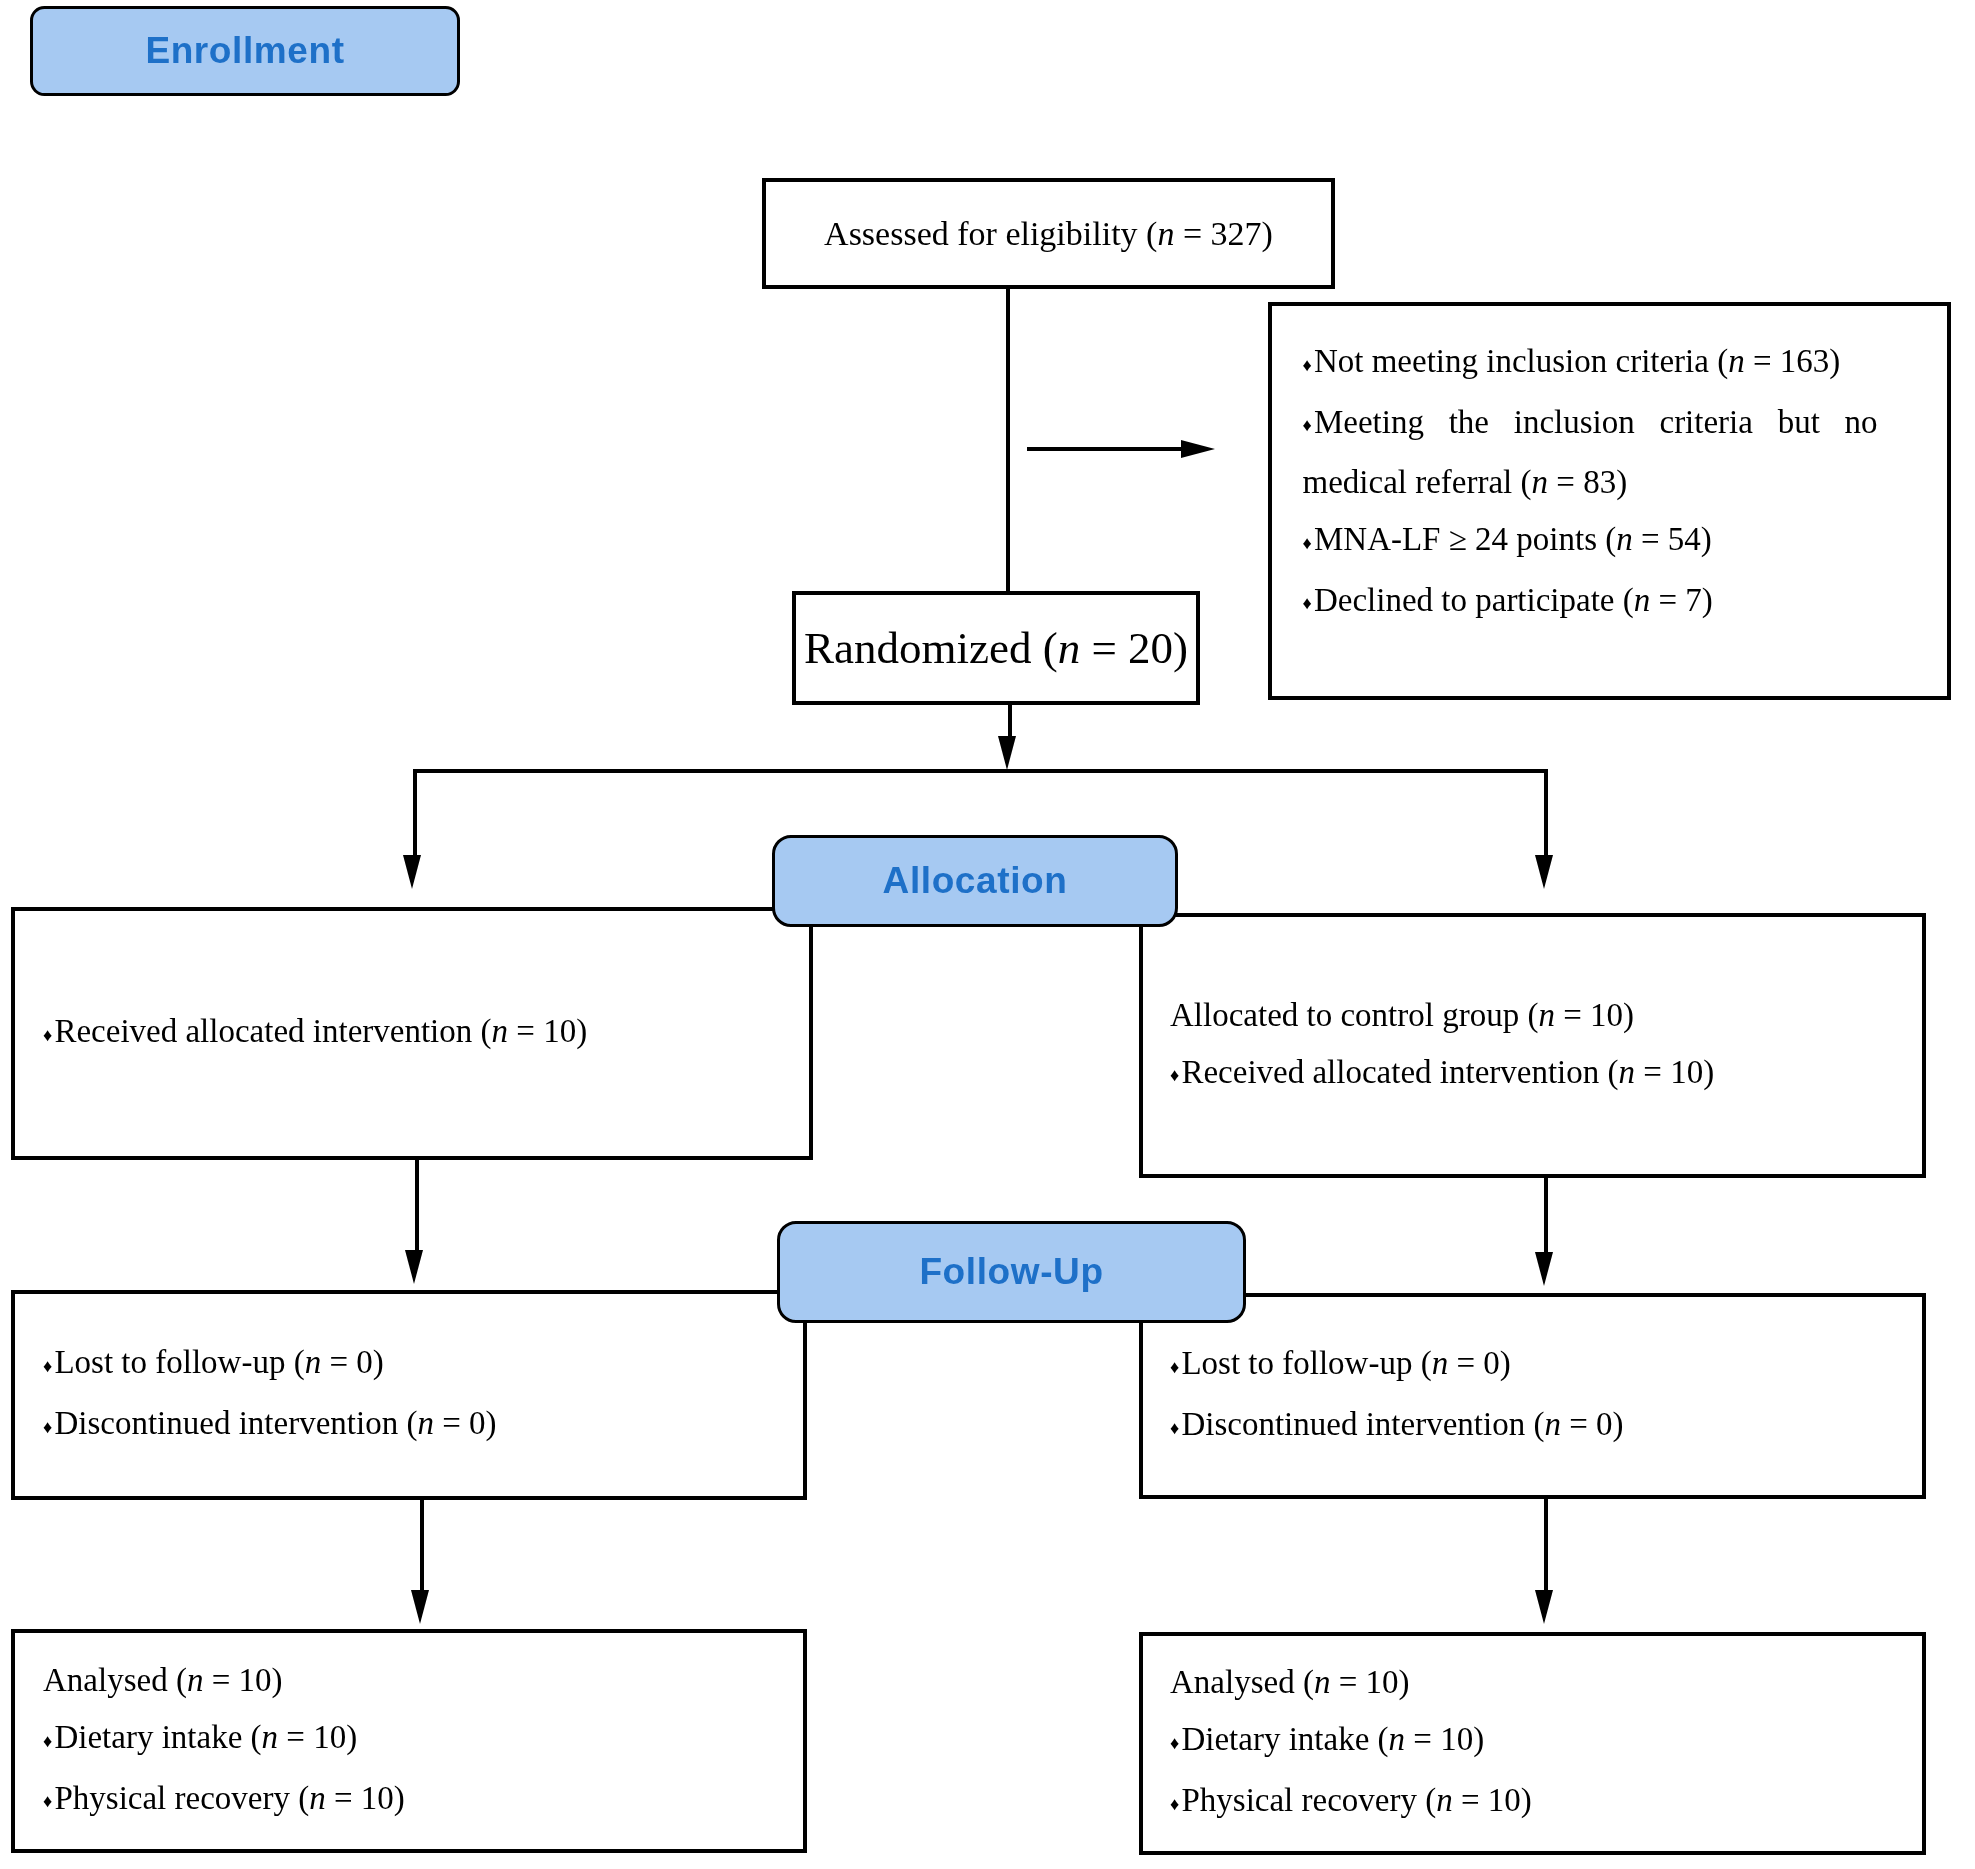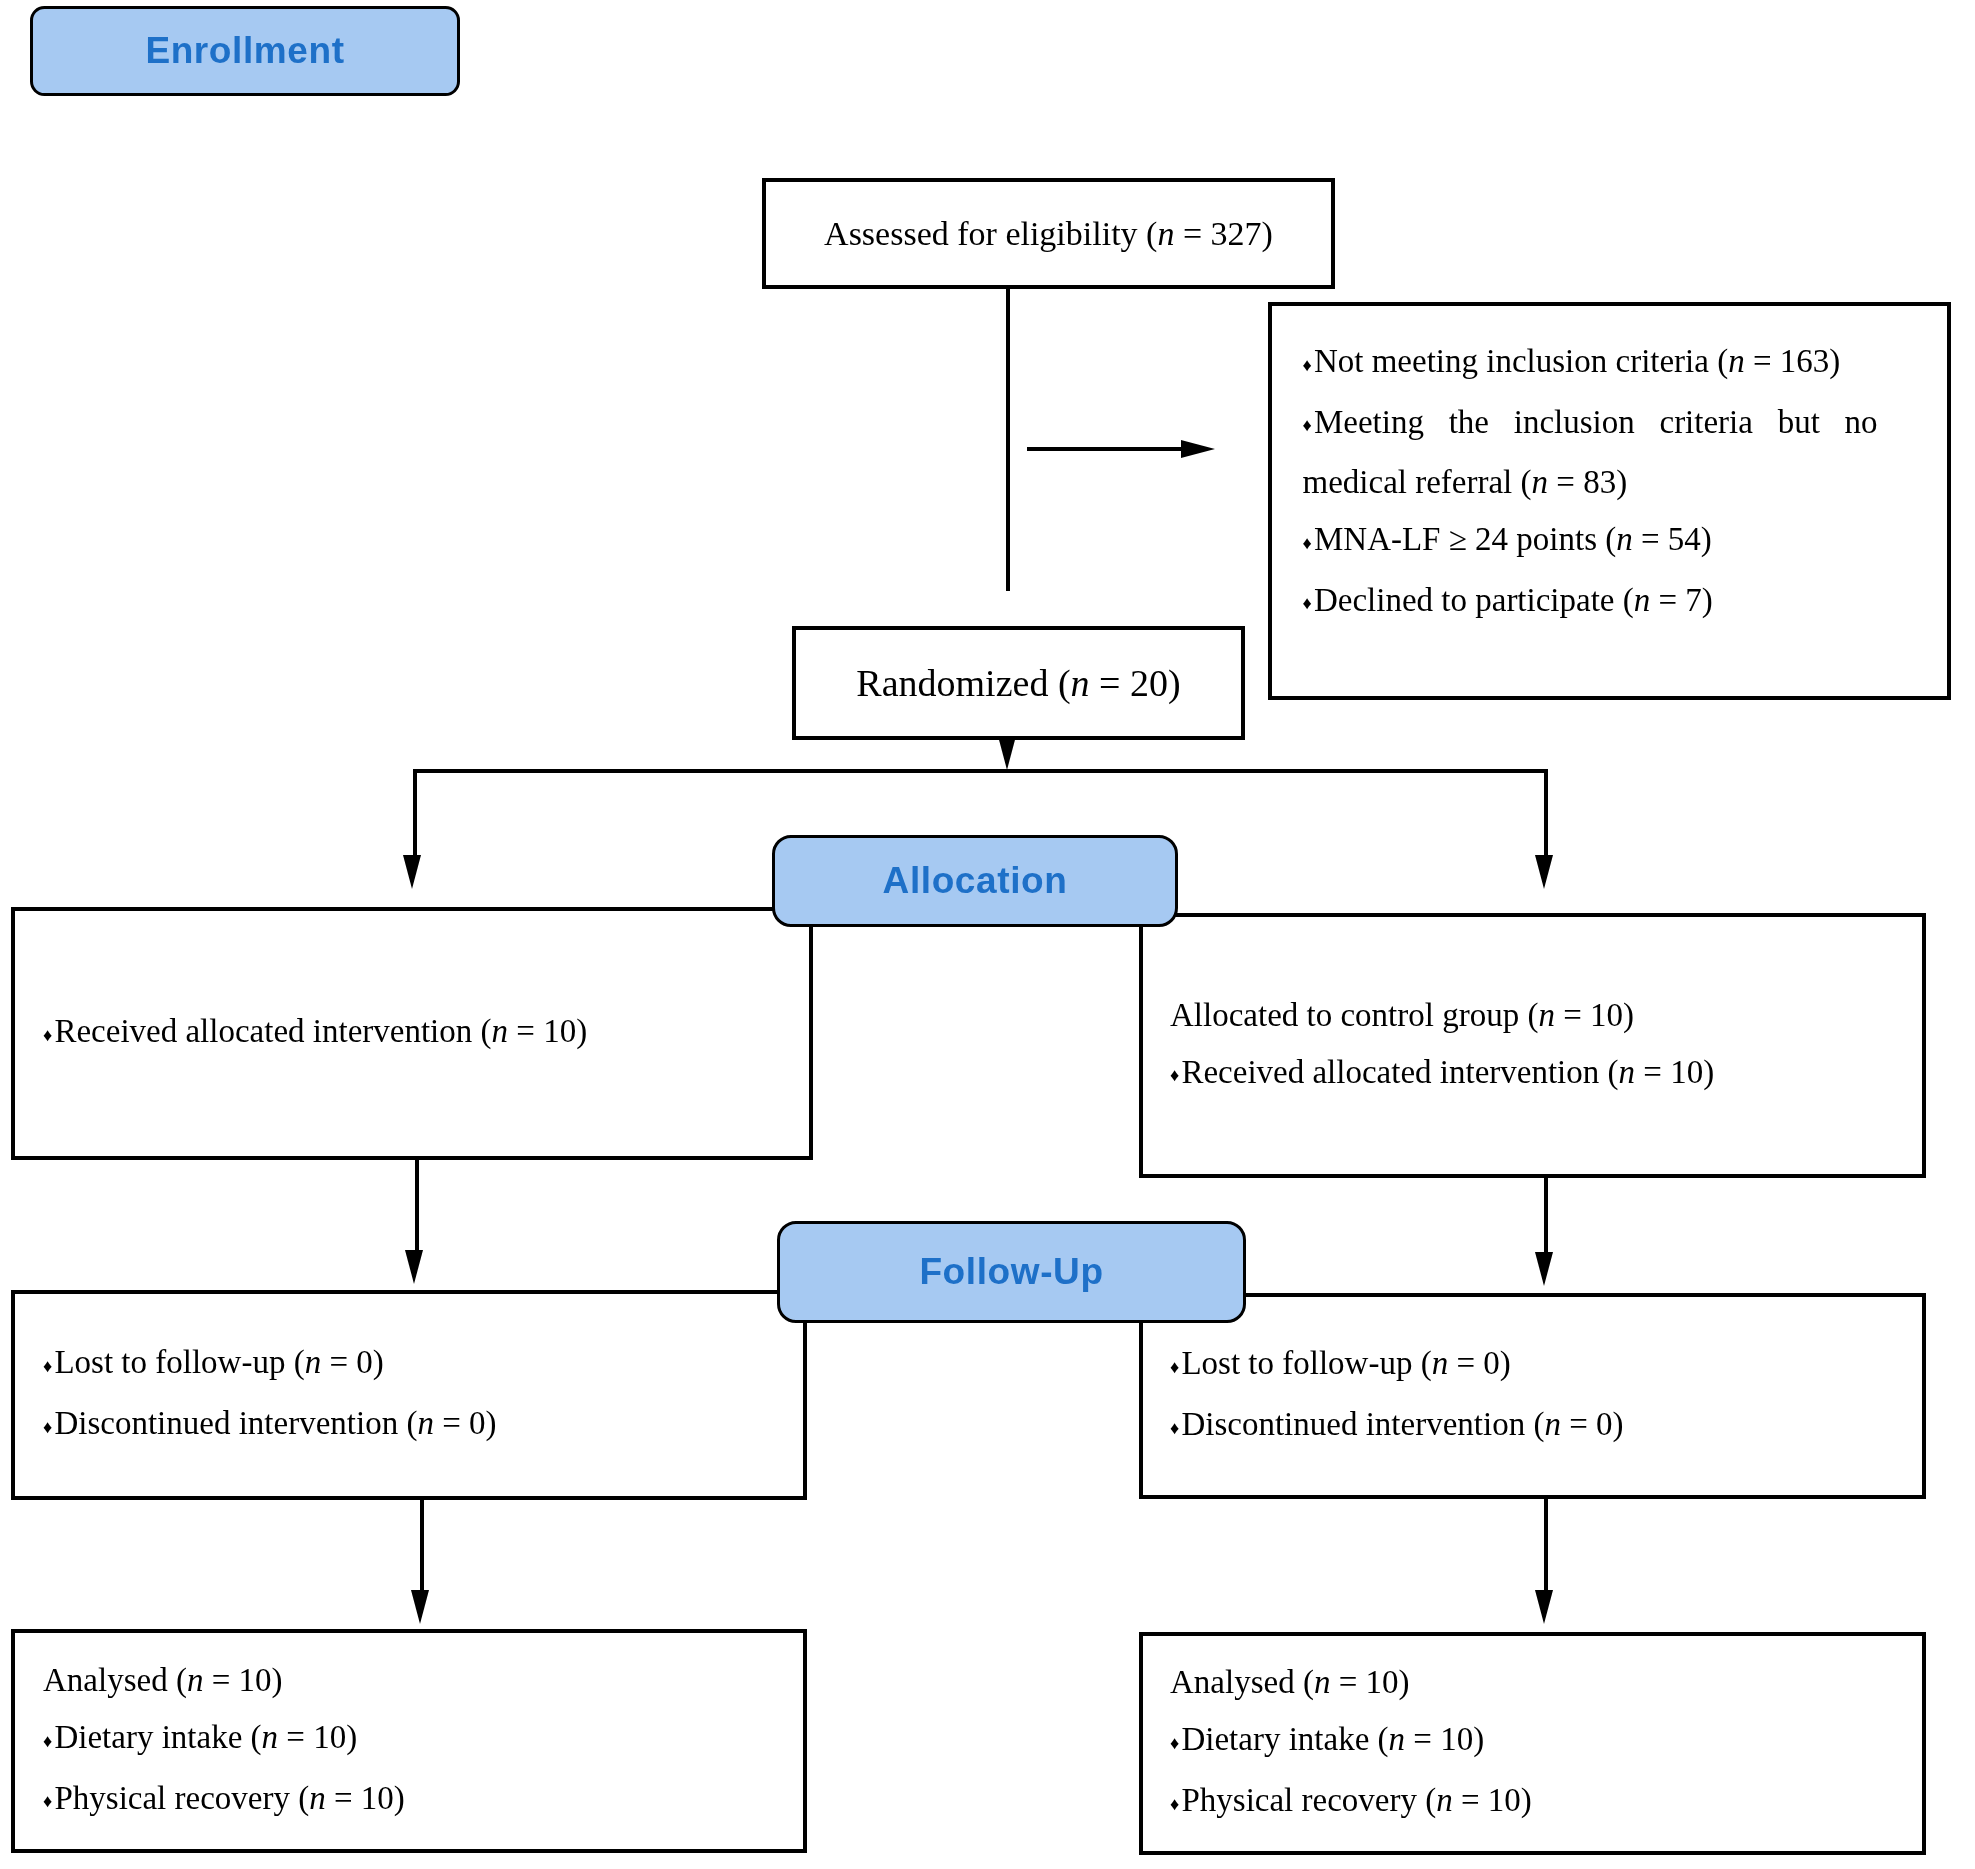--- a/index.html
+++ b/index.html
@@ -122,21 +122,21 @@
     </div>
 
   <div class="box toppad" style="left:1268px; top:302px; width:683px; height:398px; padding:27px 14px 0 30.5px;">
       <div class="line"><span class="bullet">♦</span><span>Not meeting inclusion criteria (<i>n</i> = 163)</span></div>
       <div class="line stretch"><span class="bullet">♦</span><span>Meeting the inclusion criteria but no</span></div>
       <div class="line"><span>medical referral (<i>n</i> = 83)</span></div>
       <div class="line"><span class="bullet">♦</span><span>MNA-LF ≥ 24 points (<i>n</i> = 54)</span></div>
       <div class="line"><span class="bullet">♦</span><span>Declined to participate (<i>n</i> = 7)</span></div>
     </div>
 
-  <div class="box centered" style="left:792px; top:591px; width:453px; height:114px; font-size:38px;margin-top:35px;">
+  <div class="box centered" style="left:792px; top:591px; width:408px; height:114px; font-size:45px;">
       <div class="line"><span>Randomized (<i>n</i> = 20)</span></div>
     </div>
 
   <div class="box" style="left:11px; top:907px; width:802px; height:253px; padding-left:28px;">
       <div class="line"><span class="bullet">♦</span><span>Received allocated intervention (<i>n</i> = 10)</span></div>
     </div>
 
   <div class="box" style="left:1139px; top:913px; width:787px; height:265px; padding-left:27px;">
       <div class="line"><span>Allocated to control group (<i>n</i> = 10)</span></div>
       <div class="line"><span class="bullet">♦</span><span>Received allocated intervention (<i>n</i> = 10)</span></div>

